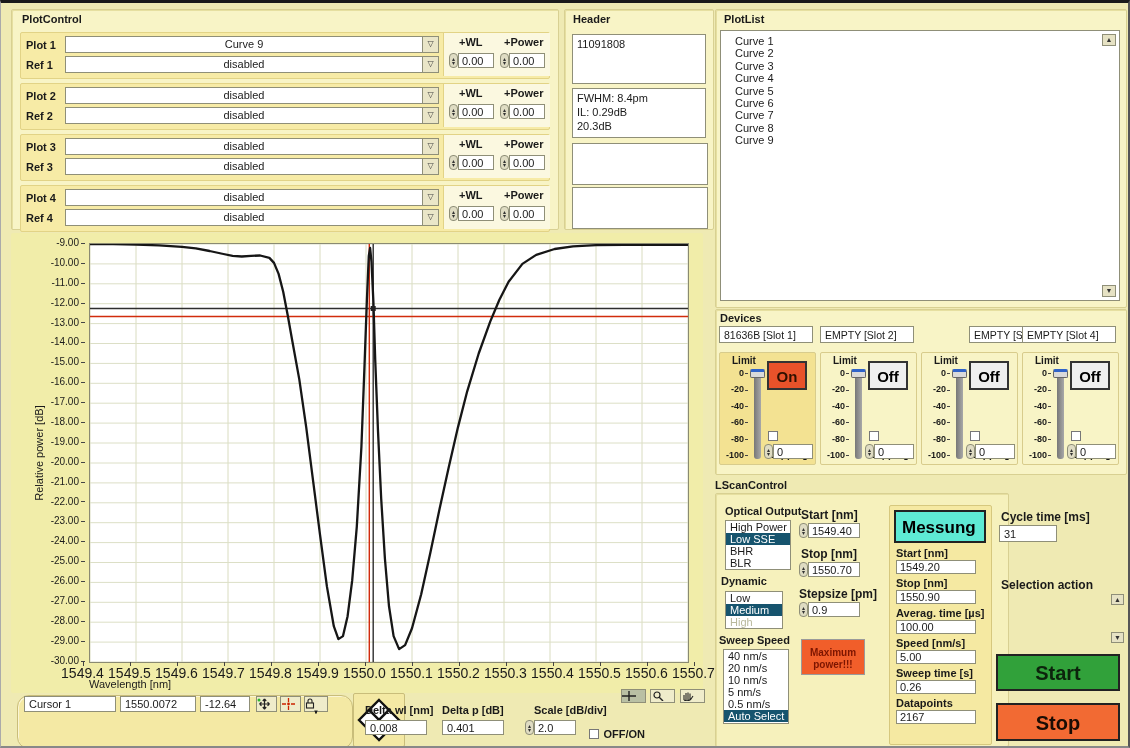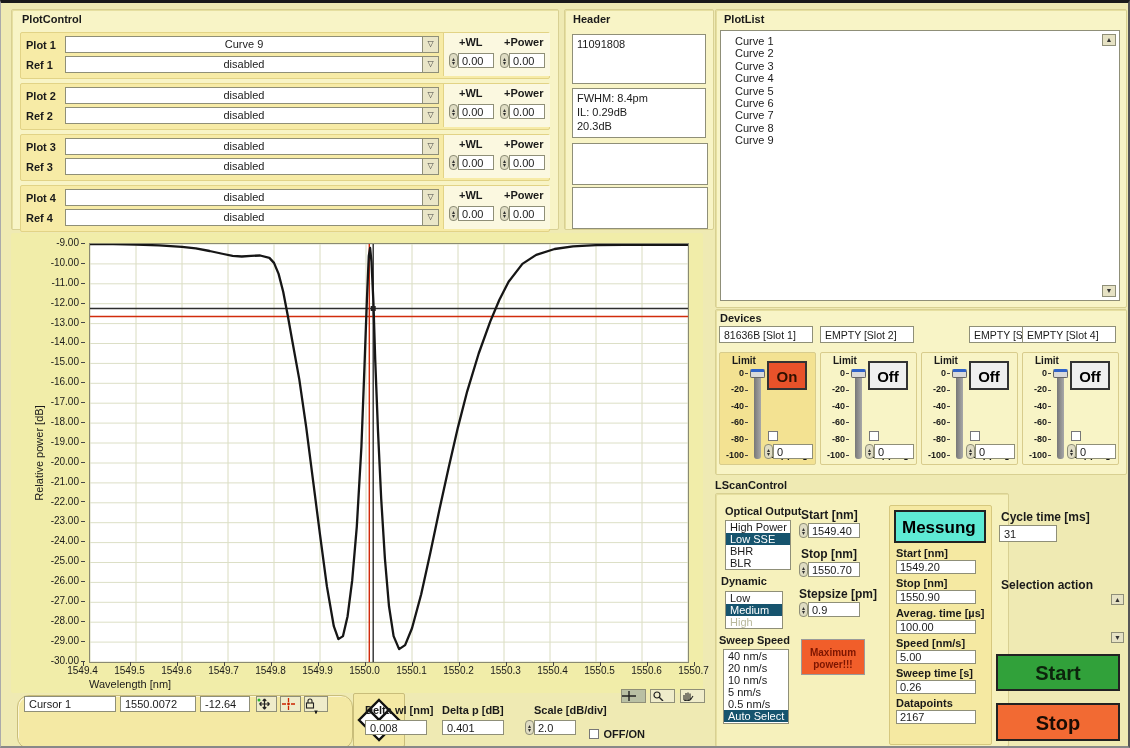--- a/index.html
+++ b/index.html
@@ -39,21 +39,21 @@
   .btn-on{background:#e8522a;color:#30100088}
   .btn-on{color:#301000}
   .cb{display:inline-block;width:10px;height:10px;background:#fff;border:1px solid #777;vertical-align:middle;box-sizing:border-box}
   
   #graph-bg{left:10px;top:230px;width:692px;height:460px;background:#f1eda9;border-radius:2px}
   #plot-area{left:88px;top:240px;width:598px;height:418px;background:#fff;border:1px solid #8a8a72;box-sizing:content-box}
   #yticks{left:28px;top:232px;width:56px;height:434px;display:flex;flex-direction:column;justify-content:space-between;text-align:right}
   #yticks span{font-size:10px;line-height:16px;height:16px}
   #yticks span::after{content:"";display:inline-block;width:4px;height:1px;background:#444;margin-left:2px;vertical-align:middle}
   #xticks{left:58px;top:662px;width:658px;display:flex;justify-content:space-between}
-  #xticks span{width:60px;text-align:center;font-size:10px;position:relative}
+  #xticks span{width:60px;text-align:center;font-size:14px;position:relative}
   #xticks span::before{content:"";position:absolute;top:-3px;left:50%;width:1px;height:4px;background:#444}
   #xlabel{left:88px;top:675px;width:598px;text-align:left;font-size:11px}
   #ylabel{left:38px;top:450px;transform:translate(-50%,-50%) rotate(-90deg);font-size:11px;white-space:nowrap}
   .pal{display:inline-block;width:25px;height:14px;background:#efeccb;border:1px solid #8f8f78;text-align:center;vertical-align:top;box-sizing:border-box;padding-top:1px}
   .pal.sel{background:#b9c0a4}
   
   #cursor-panel{left:16px;top:692px;width:334px;height:52px;background:#f4e9a4;border:1px solid #c9bd7a;border-radius:12px;box-shadow:1px 1px 0 #fff8 inset}
   .cur-row{position:absolute;left:0;width:100%;height:17px}
   .cur-row .wb{position:absolute;height:16px;font-size:11px;line-height:15px;padding:0 4px;box-sizing:border-box}
   .icon-btn{position:absolute;width:21px;height:16px;background:#efeccb;border:1px solid #8f8f78;box-sizing:border-box;text-align:center;padding-top:1px}

